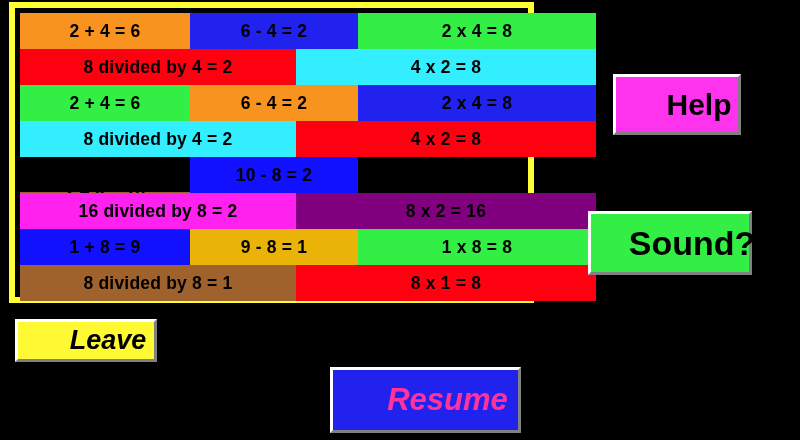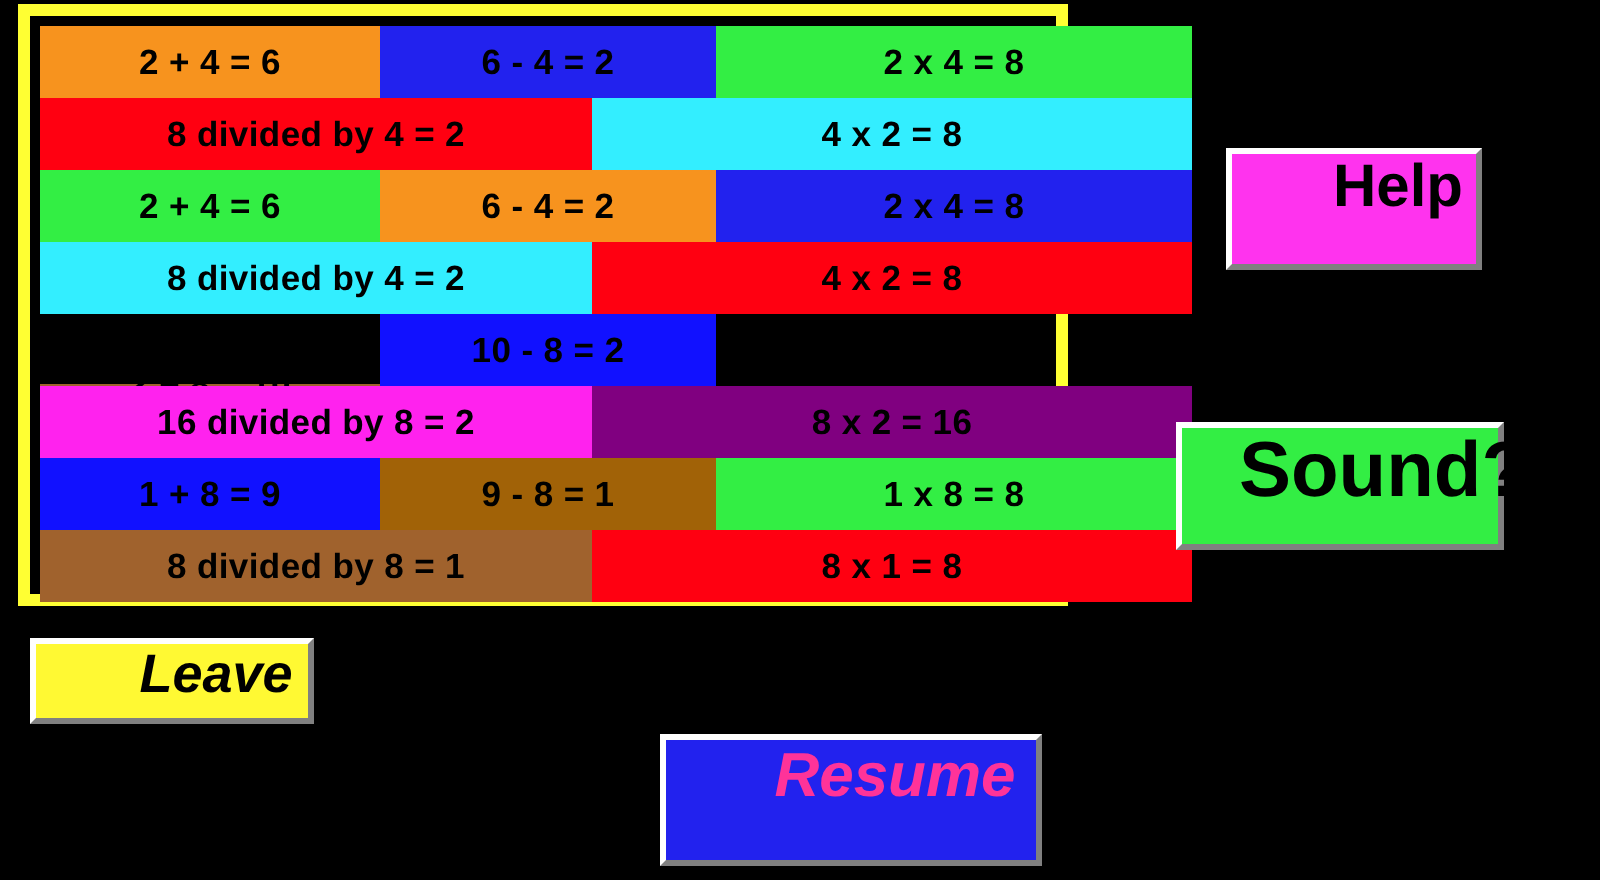--- a/index.html
+++ b/index.html
@@ -60,21 +60,21 @@
   .row-3 .fact-cell:nth-child(3) { flex: 1 1 auto; }
   
   .row-2 .fact-cell:nth-child(1) { flex: 0 0 276px; }
   .row-2 .fact-cell:nth-child(2) { flex: 1 1 auto; }
 
   
   .push-button {
     position: absolute;
     box-sizing: border-box;
     display: flex;
-    align-items: flex-start;
+    align-items: center;
     justify-content: center;
     border-style: solid;
     border-width: 3px;
     border-top-color: #FFFFFF;
     border-left-color: #FFFFFF;
     border-right-color: #808080;
     border-bottom-color: #808080;
     font-weight: bold;
     white-space: nowrap;
     font-family: "Liberation Sans", sans-serif;
@@ -91,21 +91,21 @@
     font-size: 30px;
   }
 
   #sound-button {
     left: 588px;
     top: 211px;
     width: 164px;
     height: 64px;
     background: #33EE44;
     color: #000000;
-    font-size: 39px;
+    font-size: 34px;
   }
 
   #leave-button {
     left: 15px;
     top: 319px;
     width: 142px;
     height: 43px;
     background: #FFF933;
     color: #000000;
     font-size: 27px;
@@ -148,21 +148,21 @@
       <div class="fact-row row-3">
         <div class="fact-cell" style="background: rgb(160, 98, 45); margin-top: 35px;">2 + 8 = 10</div>
         <div class="fact-cell" style="background: rgb(17, 17, 255);">10 - 8 = 2</div>
       </div>
       <div class="fact-row row-2">
         <div class="fact-cell" style="background: rgb(255, 34, 238);">16 divided by 8 = 2</div>
         <div class="fact-cell" style="background: rgb(128, 0, 128);">8 x 2 = 16</div>
       </div>
       <div class="fact-row row-3">
         <div class="fact-cell" style="background: rgb(17, 17, 255);">1 + 8 = 9</div>
-        <div class="fact-cell" style="background: #a16207;">9 - 8 = 1</div>
+        <div class="fact-cell" style="background: #eab308;">9 - 8 = 1</div>
         <div class="fact-cell" style="background: rgb(51, 238, 68);">1 x 8 = 8</div>
       </div>
       <div class="fact-row row-2">
         <div class="fact-cell" style="background: rgb(160, 98, 45); text-align: center;">8 divided by 8 = 1</div>
         <div class="fact-cell" style="background: rgb(255, 0, 17);">8 x 1 = 8</div>
       </div>
     </div>
 </div>
 
 <div class="push-button" id="help-button" style="background: rgb(255, 51, 238); color: rgb(0, 0, 0);">

